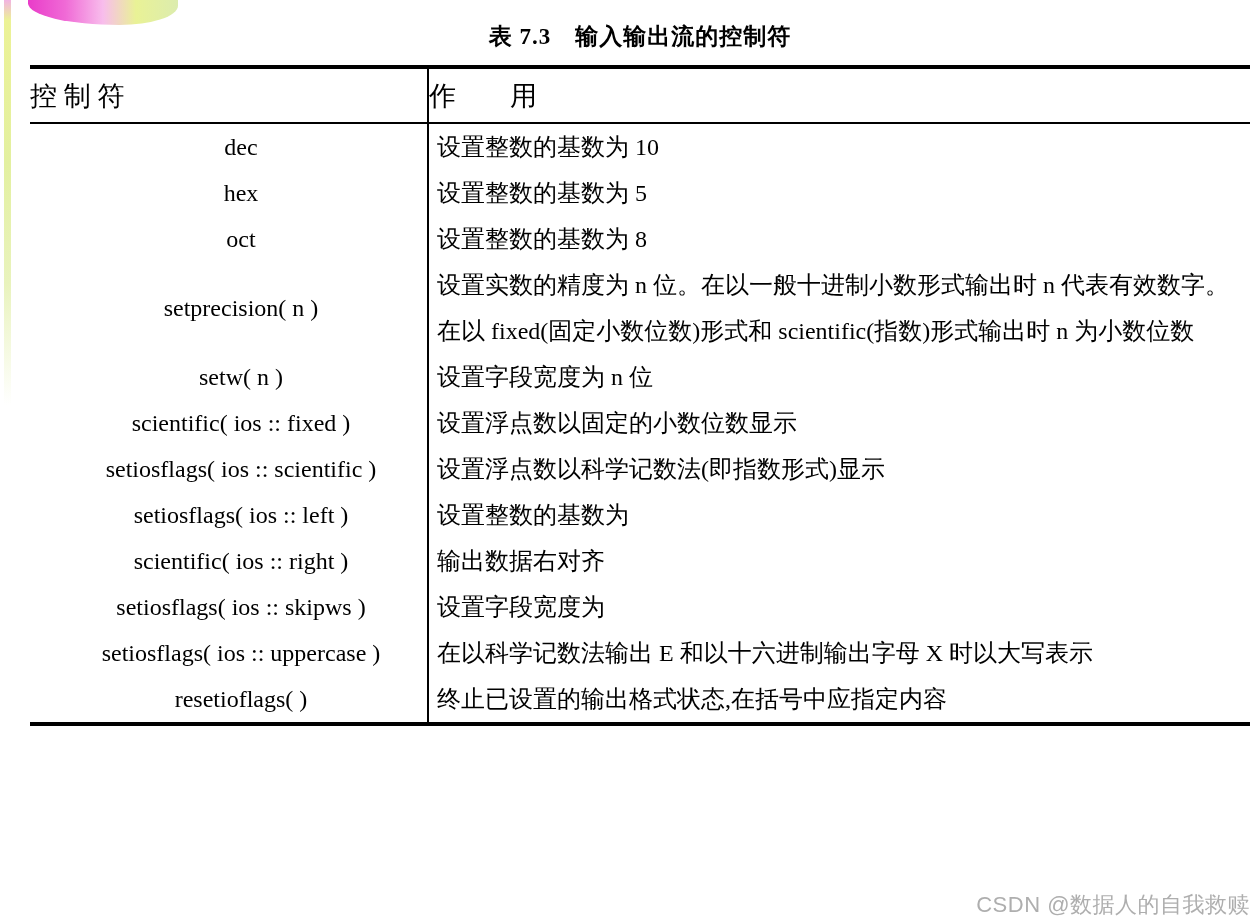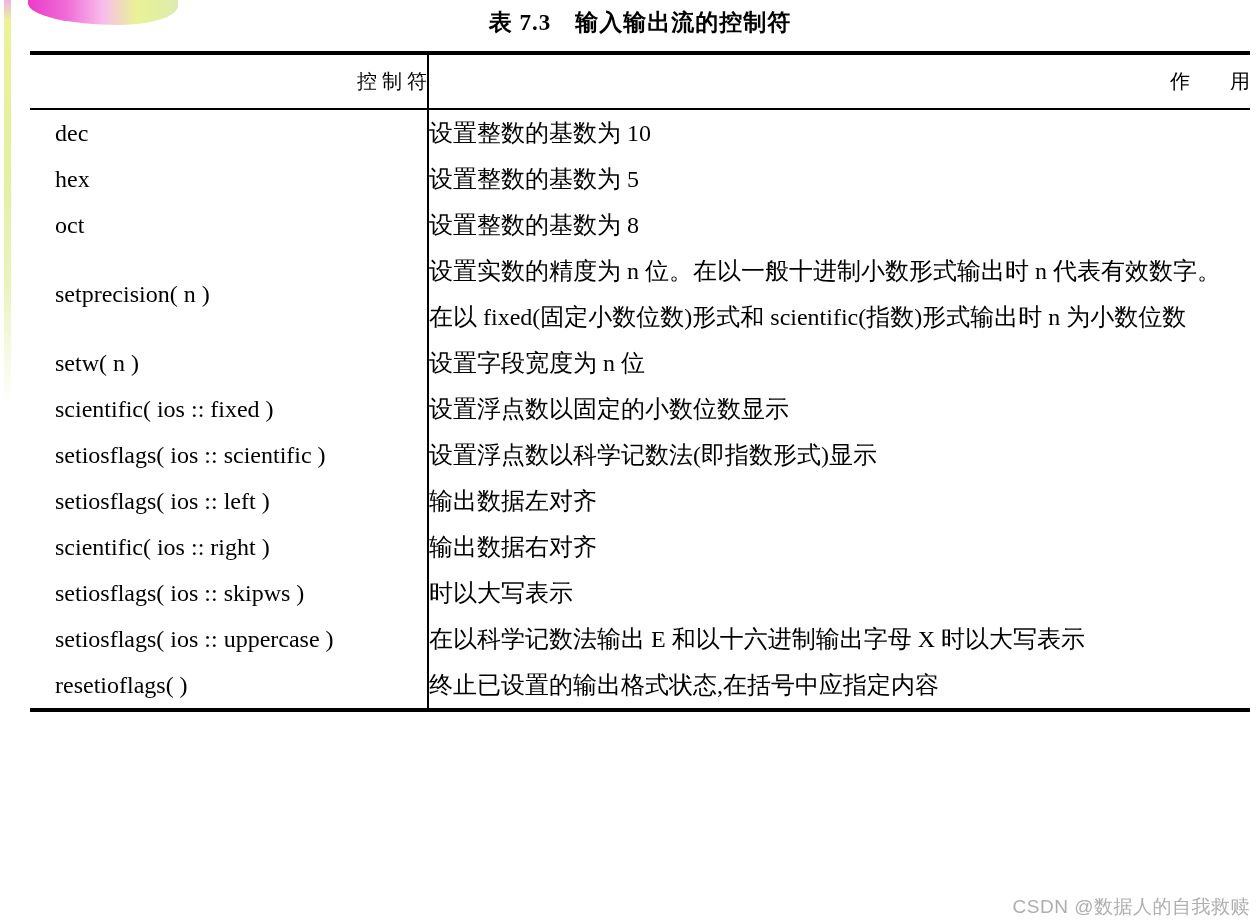--- a/index.html
+++ b/index.html
@@ -44,68 +44,69 @@
     position: absolute;
     left: 30px;
     top: 0;
     width: 1220px;
   }
 
   .title {
     font-weight: bold;
     font-size: 23px;
     text-align: center;
-    margin: 7px 0 13px 0;
+    margin: 21px 0 13px 0;
     letter-spacing: 1px;
   }
 
   table.manip-table {
     width: 1220px;
     border-collapse: collapse;
     table-layout: fixed;
     border-top: 4px solid #000;
     border-bottom: 4px solid #000;
   }
   col.c1 { width: 398px; }
   col.c2 { width: 822px; }
 
   thead th {
     height: 53px;
     font-weight: normal;
-    font-size: 20px;
-    text-align: right;
+    font-size: 27px;
+    text-align: left;
     vertical-align: middle;
     border-bottom: 2px solid #000;
     padding: 0;
   }
   th.divider, td.divider {
     border-right: 2px solid #000;
   }
 
   tbody td {
     font-size: 24px;
     line-height: 46px;
     vertical-align: middle;
     padding: 0;
   }
   tbody td.manip {
     padding-left: 25px;
     white-space: nowrap;
+    text-align: center;
   }
   tbody td.effect {
-    padding-left: 0;
+    padding-left: 8px;
     padding-right: 10px;
   }
 
   .watermark {
     position: absolute;
     right: 8px;
     bottom: 0px;
     font-family: "Liberation Sans", "DejaVu Sans", sans-serif;
-    font-size: 19px;
+    font-size: 22px;
     color: rgba(165, 165, 165, 0.9);
     letter-spacing: 0.5px;
     white-space: nowrap;
   }
 </style>
 </head>
 <body>
 
 <div class="edge-strip"></div>
 <div class="artifact-blob"></div>
@@ -149,29 +150,29 @@
         <tr>
           <td class="manip divider">scientific( ios :: fixed )</td>
           <td class="effect">设置浮点数以固定的小数位数显示</td>
         </tr>
         <tr>
           <td class="manip divider">setiosflags( ios :: scientific )</td>
           <td class="effect">设置浮点数以科学记数法(即指数形式)显示</td>
         </tr>
         <tr>
           <td class="manip divider">setiosflags( ios :: left )</td>
-          <td class="effect">输出数据左对齐</td>
+          <td class="effect">设置整数的基数为</td>
         </tr>
         <tr>
           <td class="manip divider">scientific( ios :: right )</td>
           <td class="effect">输出数据右对齐</td>
         </tr>
         <tr>
           <td class="manip divider">setiosflags( ios :: skipws )</td>
-          <td class="effect">时以大写表示</td>
+          <td class="effect">设置字段宽度为</td>
         </tr>
         <tr>
           <td class="manip divider">setiosflags( ios :: uppercase )</td>
           <td class="effect">在以科学记数法输出 E 和以十六进制输出字母 X 时以大写表示</td>
         </tr>
         <tr>
           <td class="manip divider">resetioflags( )</td>
           <td class="effect">终止已设置的输出格式状态,在括号中应指定内容</td>
         </tr>
       </tbody>

